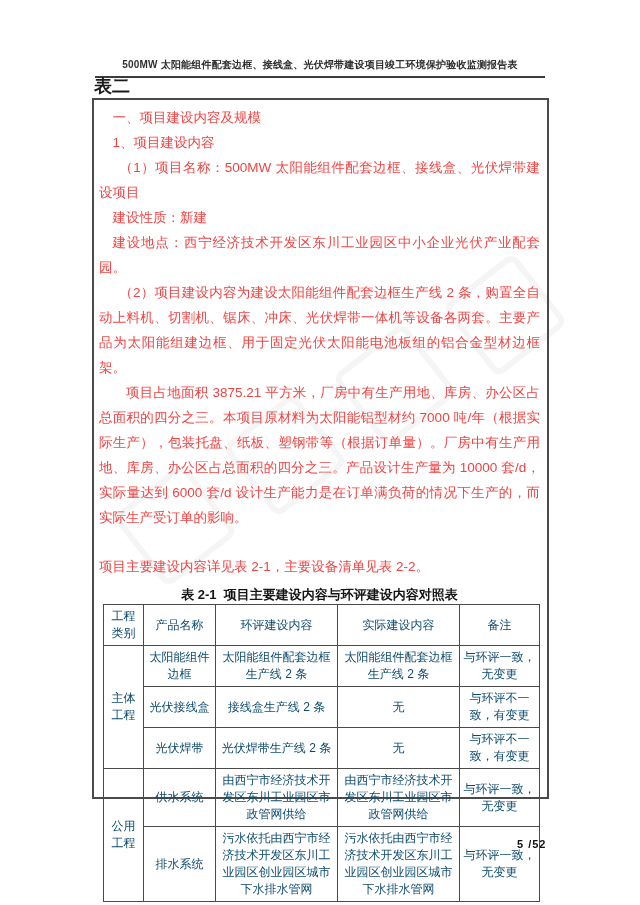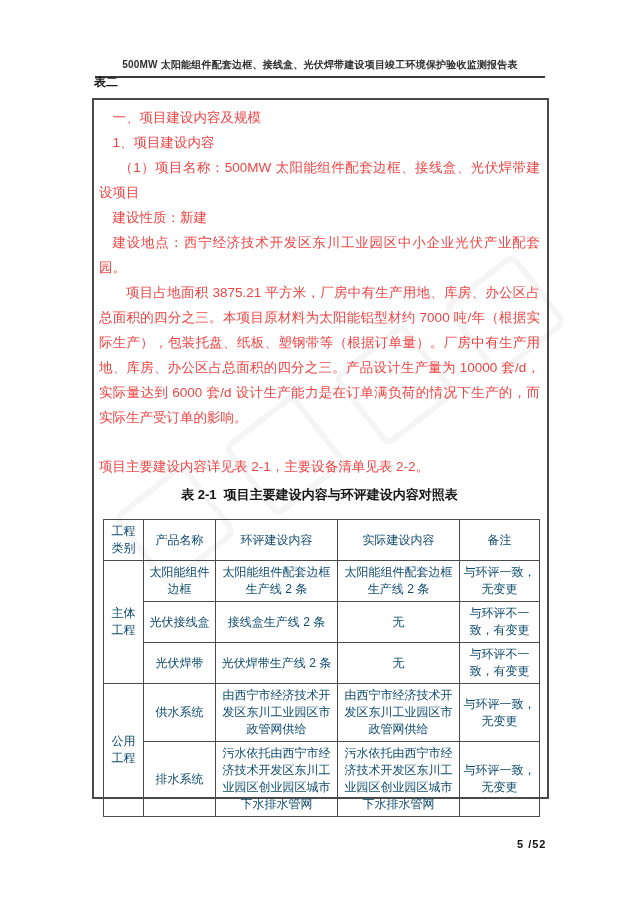--- a/index.html
+++ b/index.html
@@ -9,21 +9,21 @@
     color:#1c1c1c;overflow:hidden;
   }
   .header-title{
     position:absolute;top:58px;left:95px;width:450px;
     text-align:center;font-size:10px;font-weight:bold;color:#2e2e2e;
     padding-bottom:4px;border-bottom:2px solid #3c3c3c;
     letter-spacing:0.2px;white-space:nowrap;
   }
   .section-label{
     position:absolute;top:74px;left:94px;
-    font-size:12px;font-weight:bold;color:#1a1a1a;
+    font-size:18px;font-weight:bold;color:#1a1a1a;
   }
   .watermark{position:absolute;top:270px;left:110px;width:450px;height:320px;z-index:0;opacity:.55;pointer-events:none;}
   .wm{position:absolute;width:78px;height:78px;border:6px solid #ededed;border-radius:10px;transform:rotate(-38deg);}
   .wm.g1{left:20px;top:210px;}
   .wm.g2{left:130px;top:140px;}
   .wm.g3{left:240px;top:70px;}
   .wm.g4{left:350px;top:0px;}
   .content-box{
     position:absolute;top:98px;left:92px;width:457px;height:701px;
     border:2px solid #4a4a4a;box-sizing:border-box;
@@ -31,21 +31,21 @@
   }
   .para{
     margin:0;font-size:13.5px;line-height:25px;text-align:justify;
     color:#ef4444;
   }
   .ind-0{text-indent:0;margin-top:24px;}
   .ind-1{text-indent:1em;}
   .ind-15{text-indent:1.5em;}
   .ind-2{text-indent:2em;}
   .table-caption{
-    margin-top:7px;margin-bottom:15px;text-align:center;
+    margin-top:7px;margin-bottom:0;text-align:center;
     font-size:13px;font-weight:bold;color:#141414;white-space:pre;
   }
   table.cmp{
     border-collapse:collapse;margin-left:4px;width:436px;
     font-size:12px;line-height:17px;text-align:center;color:#0c4a6e;
     table-layout:fixed;
     padding-left:47px;
   }
   table.cmp th,table.cmp td{
     border:1.5px solid #4a4a4a;padding:3px 2px;vertical-align:middle;
@@ -68,20 +68,21 @@
   <span class="wm g3"></span>
   <span class="wm g4"></span>
 </div>
 
 <div class="content-box">
   <p class="para ind-1">一、项目建设内容及规模</p>
   <p class="para ind-1">1、项目建设内容</p>
   <p class="para ind-15">（1）项目名称：500MW 太阳能组件配套边框、接线盒、光伏焊带建设项目</p>
   <p class="para ind-1">建设性质：新建</p>
   <p class="para ind-1">建设地点：西宁经济技术开发区东川工业园区中小企业光伏产业配套园。</p>
+  <p class="para ind-15">（2）项目建设内容为建设太阳能组件配套边框生产线 2 条，购置全自动上料机、切割机、锯床、冲床、光伏焊带一体机等设备各两套。主要产品为太阳能组建边框、用于固定光伏太阳能电池板组的铝合金型材边框架。</p>
   <p class="para ind-2">项目占地面积 3875.21 平方米，厂房中有生产用地、库房、办公区占总面积的四分之三。本项目原材料为太阳能铝型材约 7000 吨/年（根据实际生产），包装托盘、纸板、塑钢带等（根据订单量）。厂房中有生产用地、库房、办公区占总面积的四分之三。产品设计生产量为 10000 套/d，实际量达到 6000 套/d 设计生产能力是在订单满负荷的情况下生产的，而实际生产受订单的影响。</p>
   <p class="para ind-0">项目主要建设内容详见表 2-1，主要设备清单见表 2-2。</p>
 
   <div class="table-caption">表 2-1  项目主要建设内容与环评建设内容对照表</div>
 
   <table class="cmp">
     <colgroup>
       <col style="width:40px">
         <col style="width:72px">
         <col style="width:122px">

